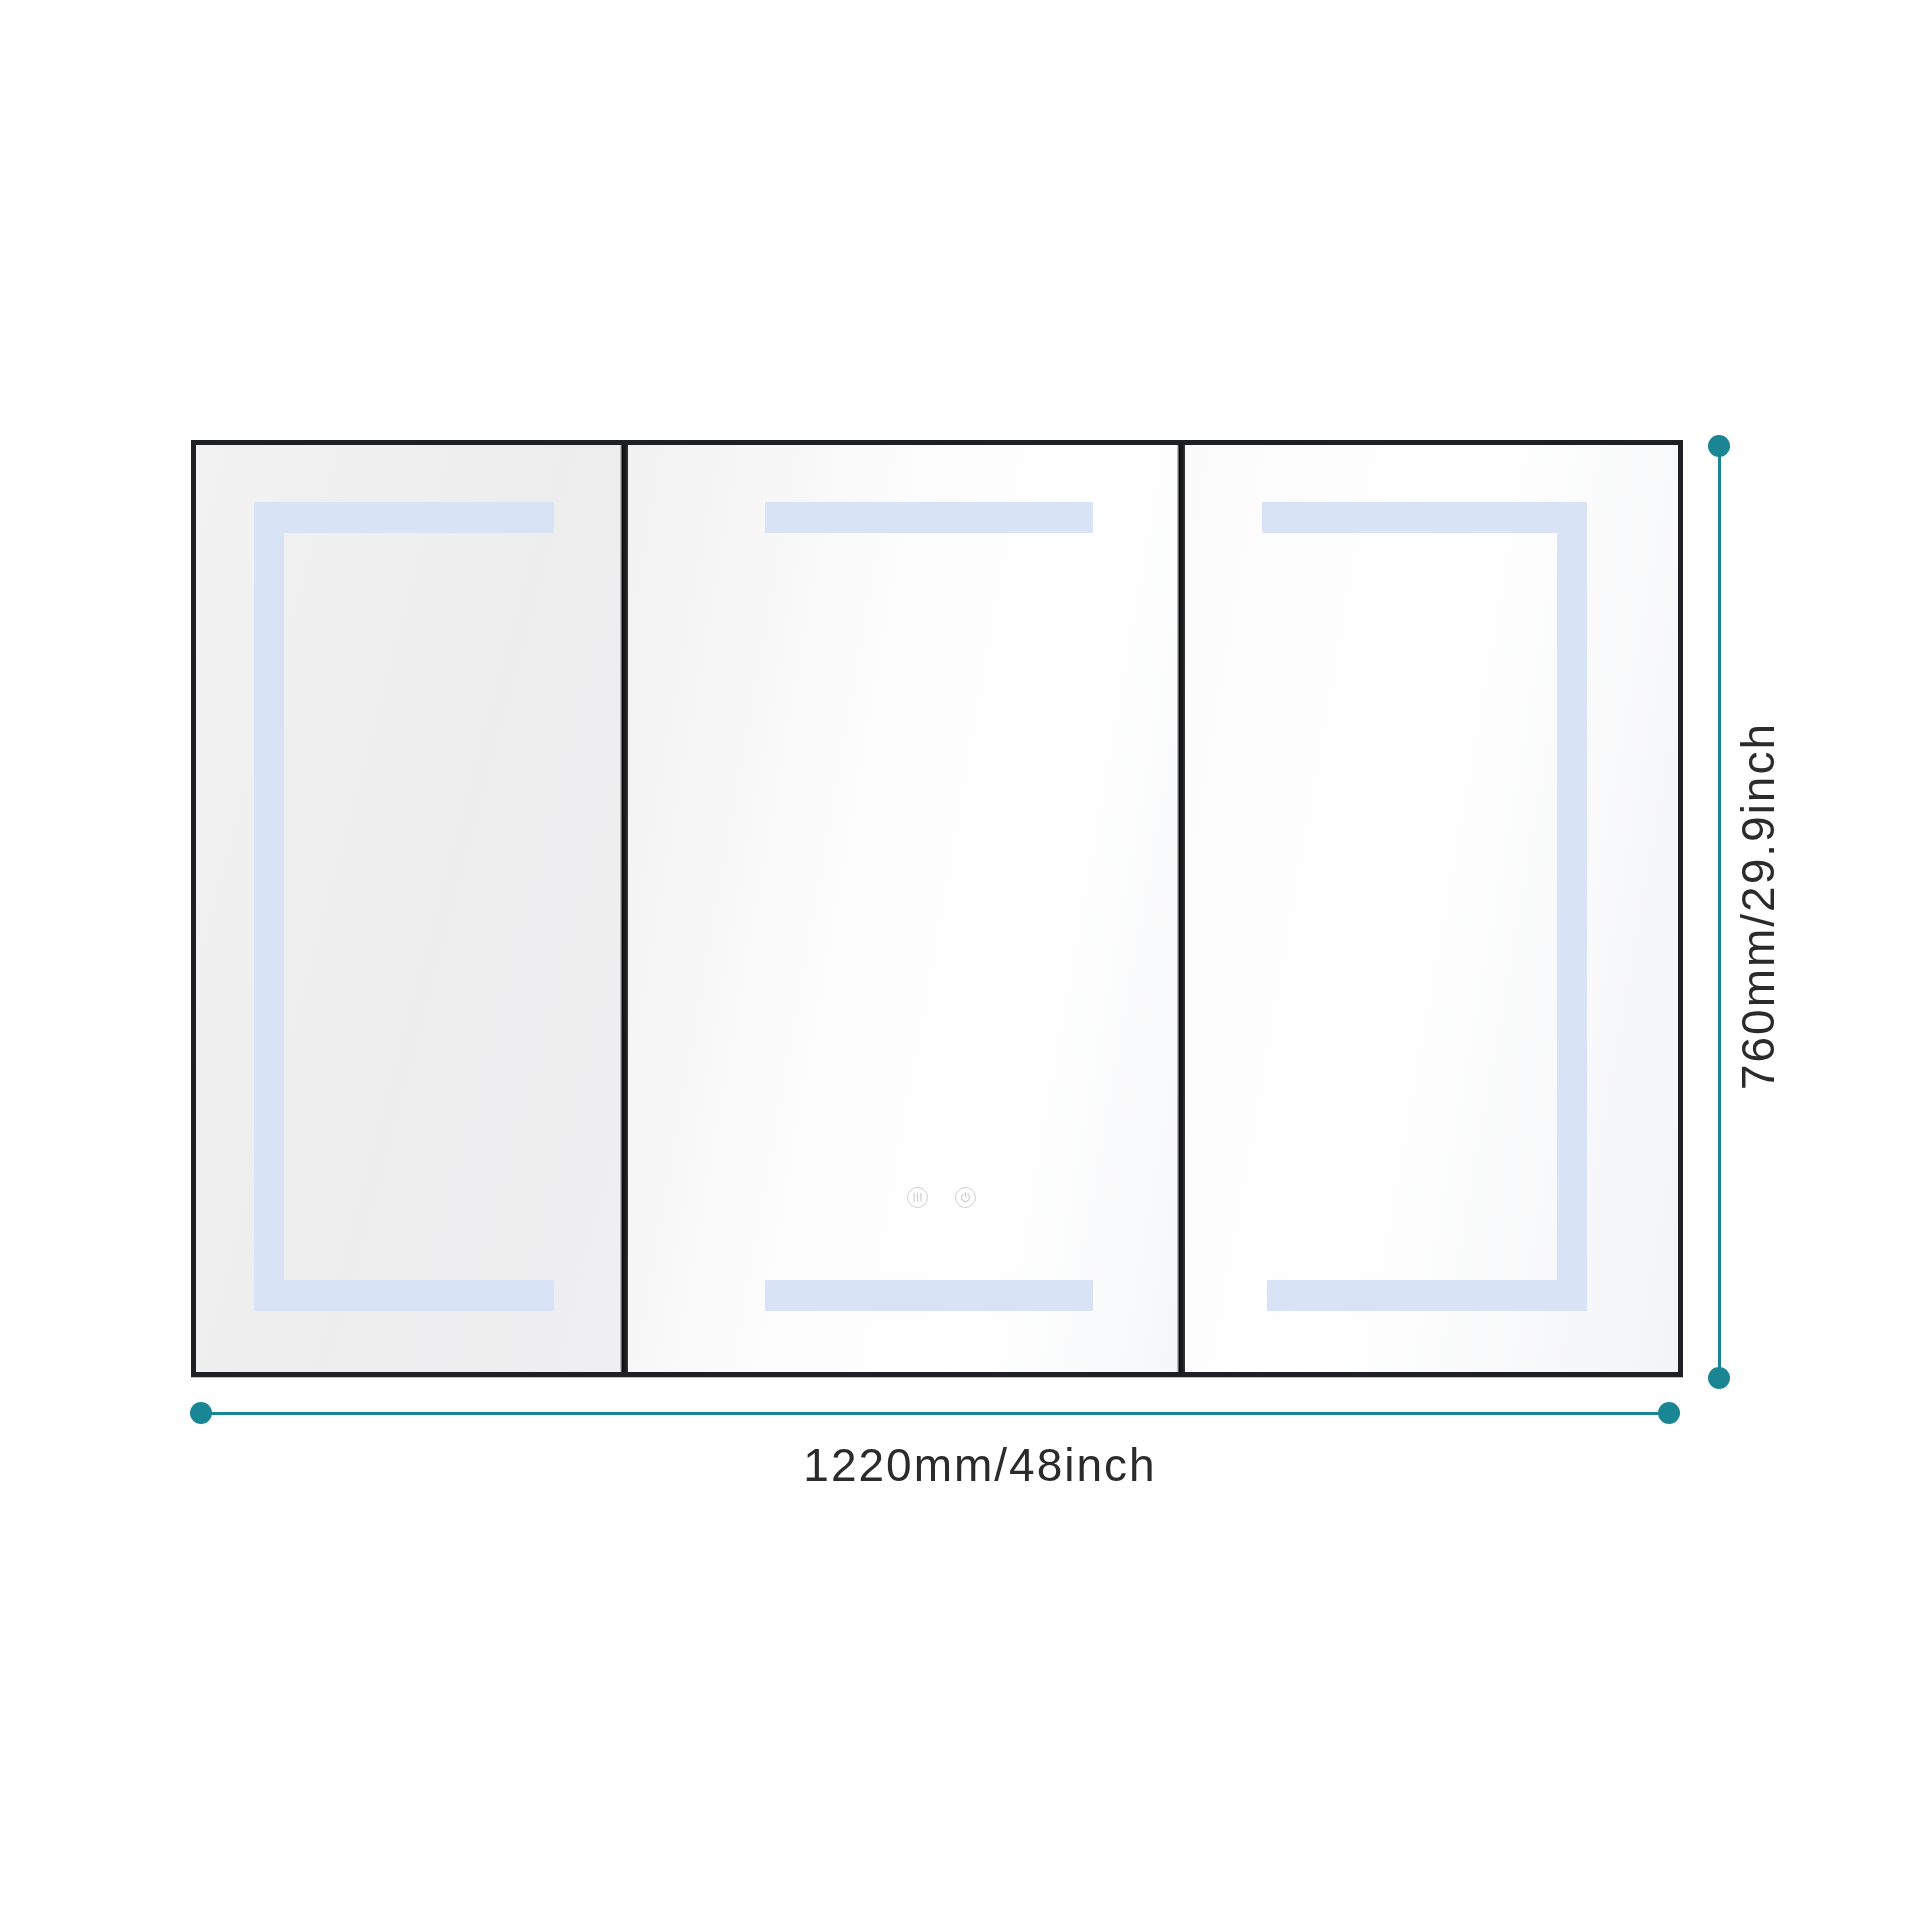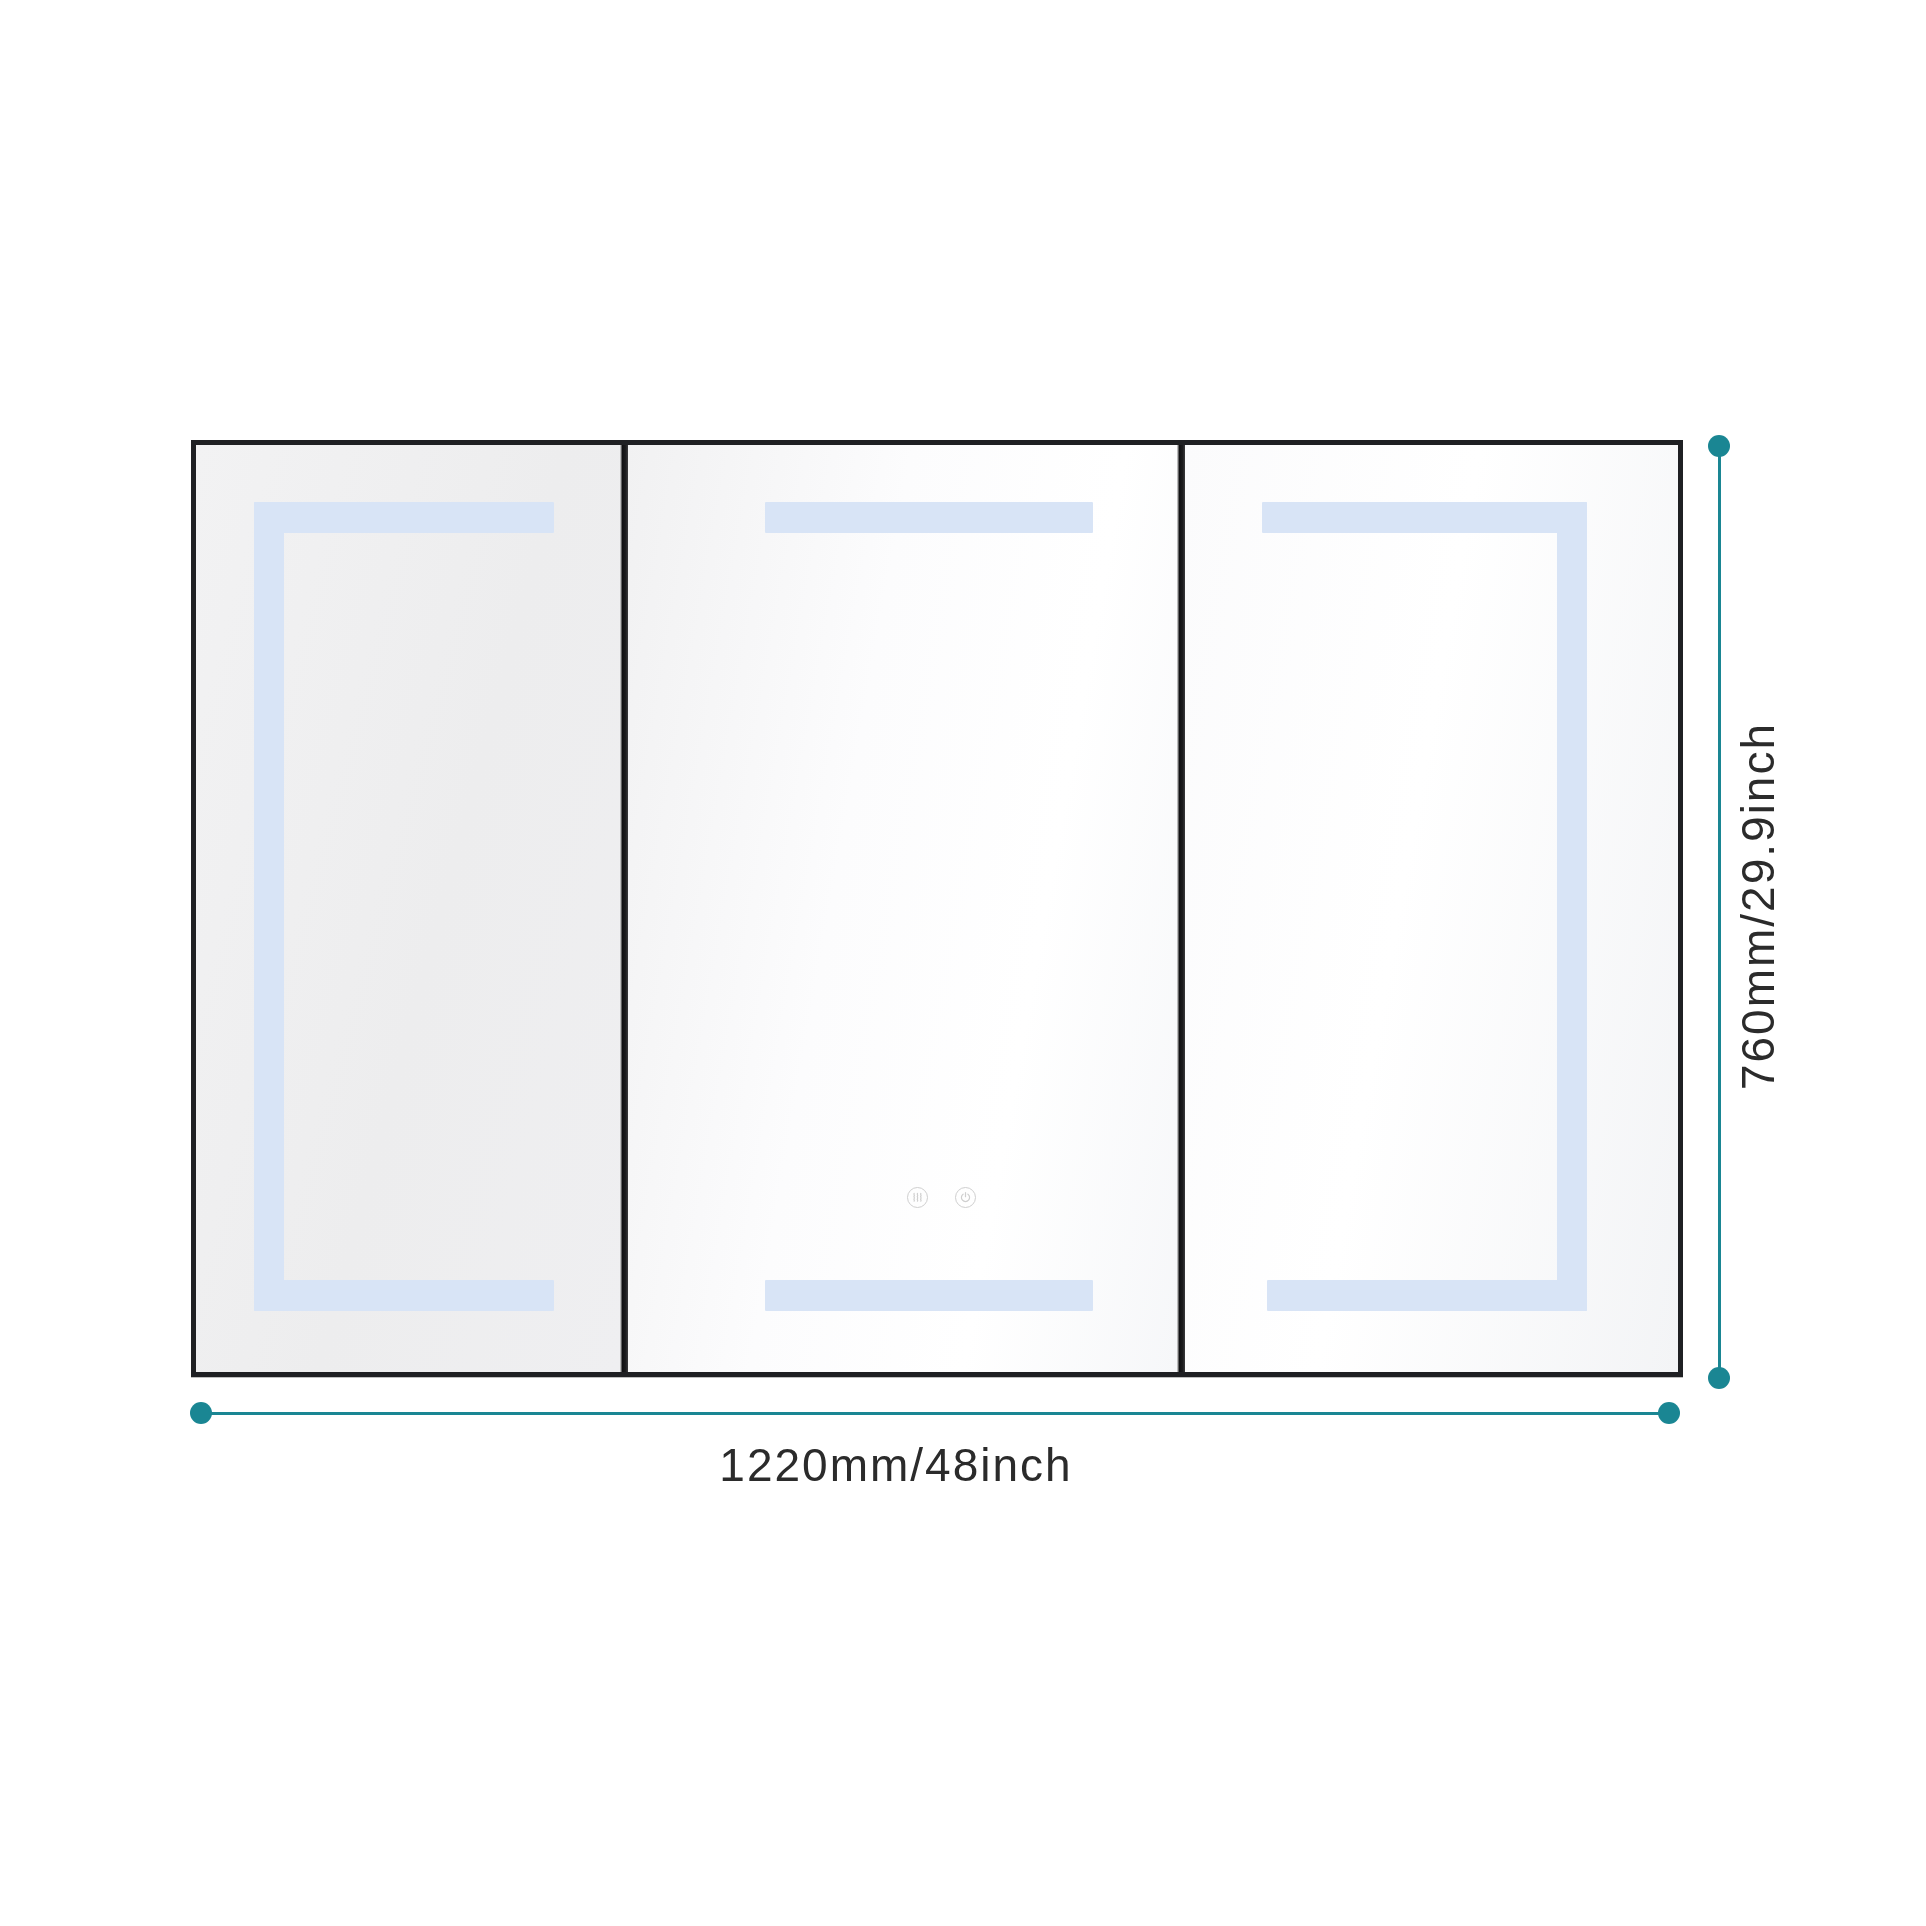--- a/index.html
+++ b/index.html
@@ -56,21 +56,21 @@
   .dim-dot{position:absolute;width:22px;height:22px;border-radius:50%;background:var(--accent);}
   .dot-h-left{left:190px;top:1402px;}
   .dot-h-right{left:1658px;top:1402px;}
   .dot-v-top{left:1708px;top:435px;}
   .dot-v-bottom{left:1708px;top:1367px;}
 
   .dim-label{
     position:absolute;color:var(--text);font-size:46px;font-weight:300;
     letter-spacing:2px;white-space:nowrap;
   }
-  .dim-label-width{left:896px;top:1465px;transform:translate(-50%,-50%);}
+  .dim-label-width{left:980px;top:1465px;transform:translate(-50%,-50%);}
   .dim-label-height{left:1758px;top:906px;transform:translate(-50%,-50%) rotate(-90deg);}
 </style>
 </head>
 <body>
 
 <div class="canvas">
 
   <div class="cabinet">
 
     <div class="door door-left">

